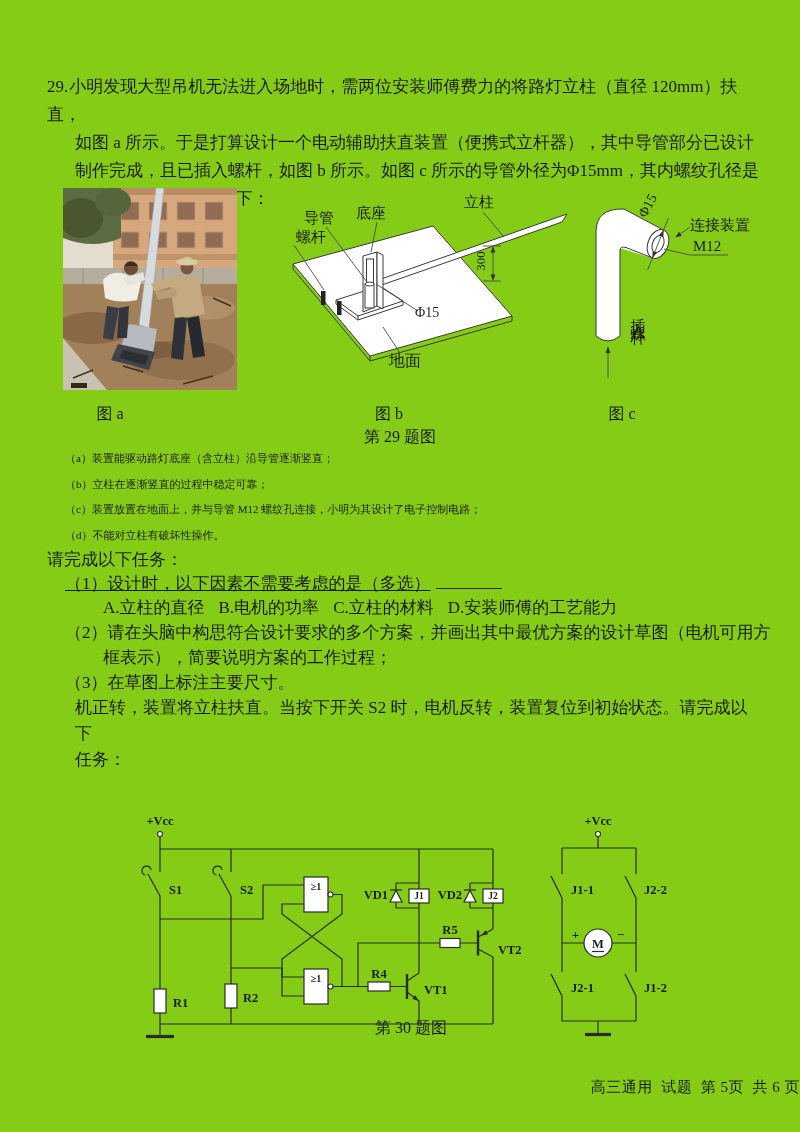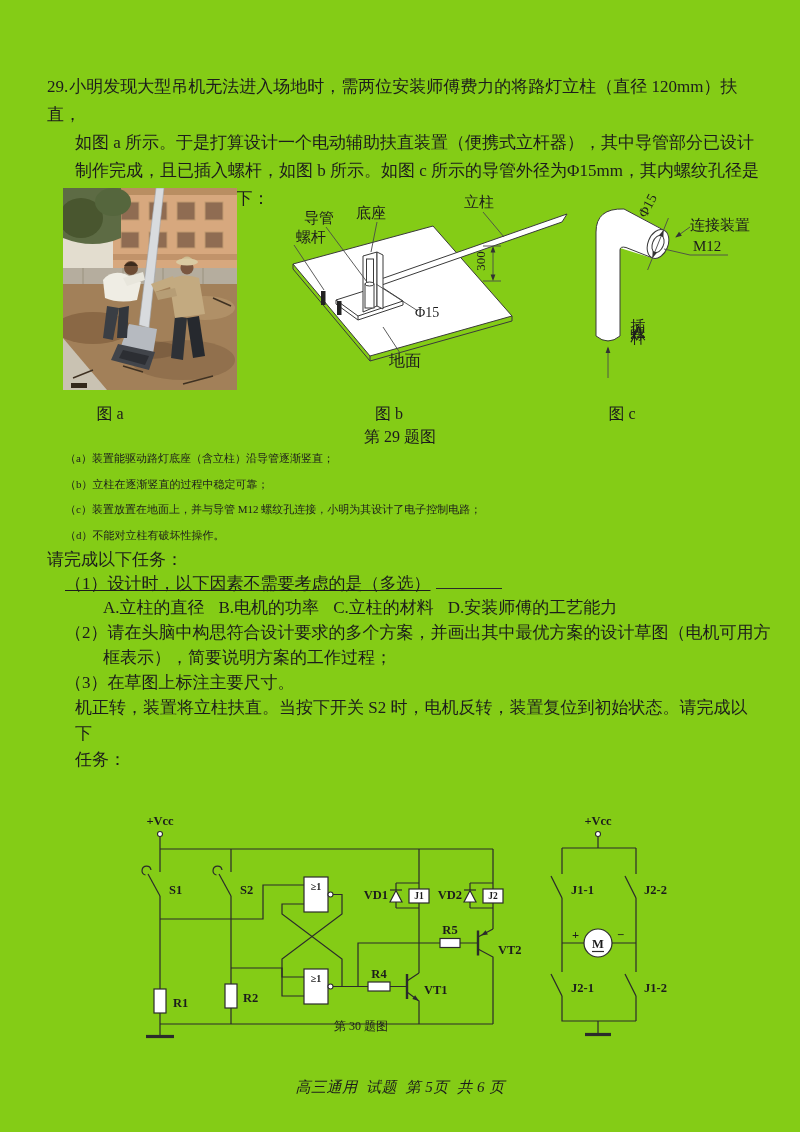--- a/index.html
+++ b/index.html
@@ -32,23 +32,23 @@
   .tline{position:absolute;font-size:17px;white-space:nowrap;}
   #reqs{position:absolute;left:65px;top:446px;font-size:11px;line-height:25.5px;}
   #tasks-intro{left:47px;top:548px;}
   #task1{left:65px;top:572px;text-decoration:underline;}
   .blank{display:inline-block;width:66px;border-bottom:1.6px solid #2b2b2b;height:14px;margin-left:5px;}
   #options{position:absolute;left:103px;top:596px;font-size:17px;display:flex;gap:14px;white-space:nowrap;}
   #task2a{left:65px;top:621px;}
   #task2b{left:103px;top:646px;}
   #task3{left:65px;top:671px;}
   #circuit{position:absolute;left:85px;top:814px;width:660px;height:240px;}
-  #cap30{position:absolute;left:334px;top:1018px;width:140px;text-align:left;font-size:12px;}
-  #footer{position:absolute;left:0;top:1078px;width:800px;text-align:center;font-size:15px;
-          letter-spacing:.5px;white-space:pre;font-style:italic;}
+  #cap30{position:absolute;left:341px;top:1018px;width:140px;text-align:center;font-size:16px;}
+  #footer{position:absolute;left:0;top:1078px;width:800px;text-align:right;font-size:15px;
+          letter-spacing:.5px;white-space:pre;}
   
   .w{stroke:#2b2b2b;stroke-width:1.2;fill:none;}
   .w2{stroke:#2b2b2b;stroke-width:2.4;fill:none;}
   .gnd{stroke:#2b2b2b;stroke-width:3.2;}
   .box{stroke:#2b2b2b;stroke-width:1.2;fill:#fff;}
   .term{stroke:#2b2b2b;stroke-width:1.1;fill:#fff;}
   .arr{fill:#2b2b2b;stroke:none;}
   .lbl{font-family:"Liberation Serif","DejaVu Serif",serif;font-size:12.5px;font-weight:bold;fill:#1c1c1c;}
   .small{font-family:"Liberation Serif","DejaVu Serif",serif;font-size:9.5px;font-weight:bold;fill:#1c1c1c;}
   .gate{font-family:"Liberation Serif","DejaVu Serif",serif;font-size:10px;font-weight:bold;fill:#1c1c1c;}

